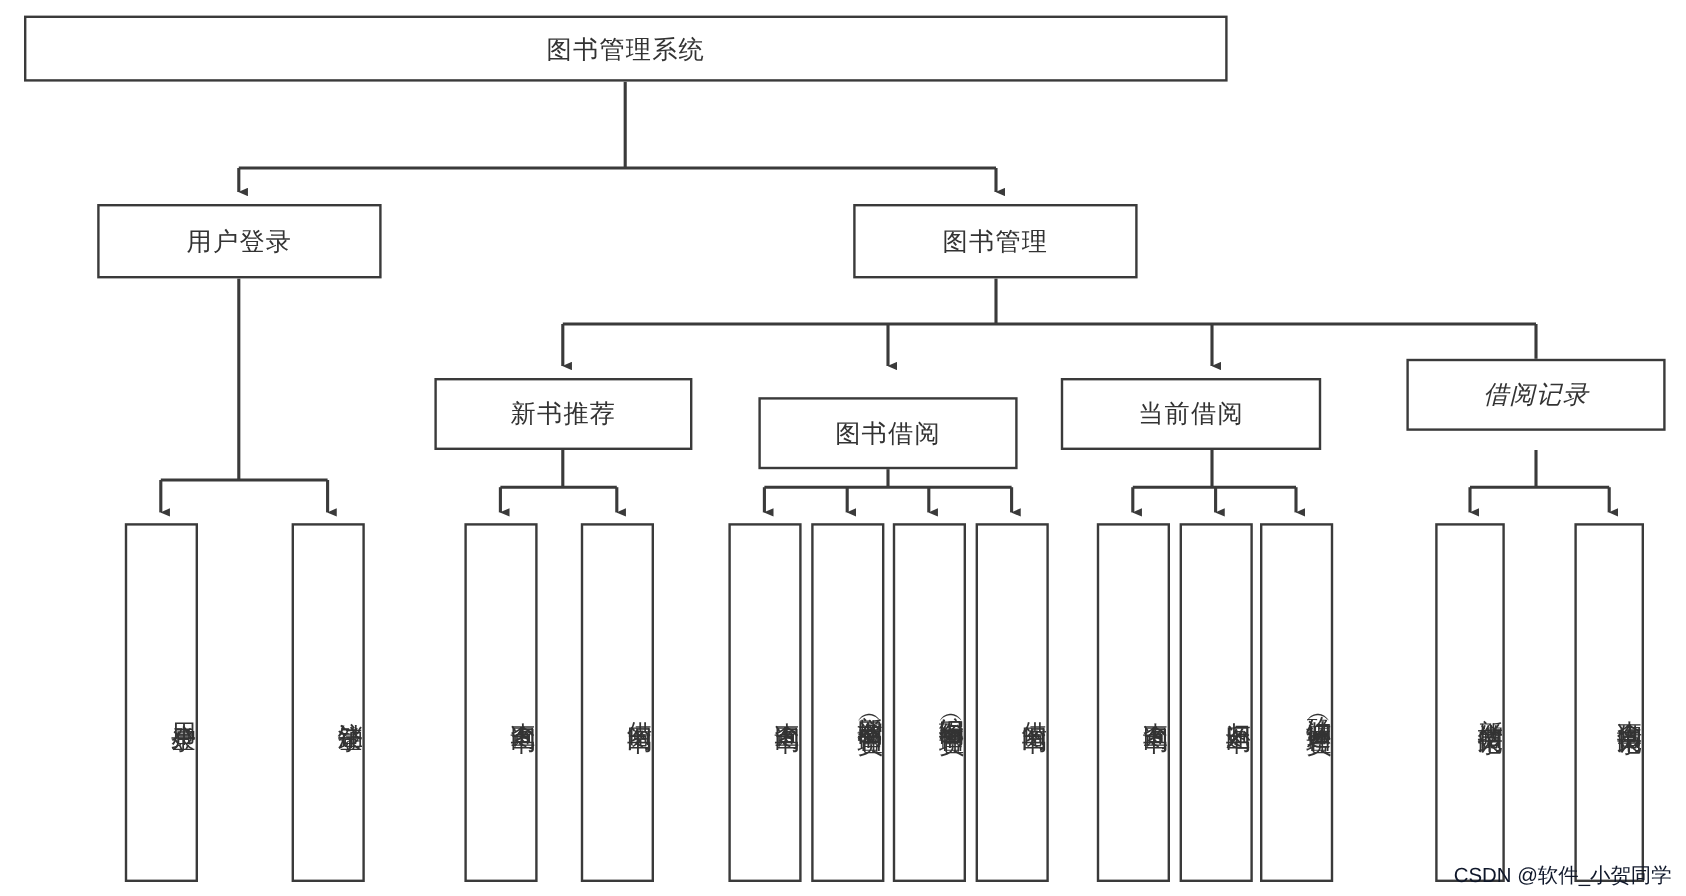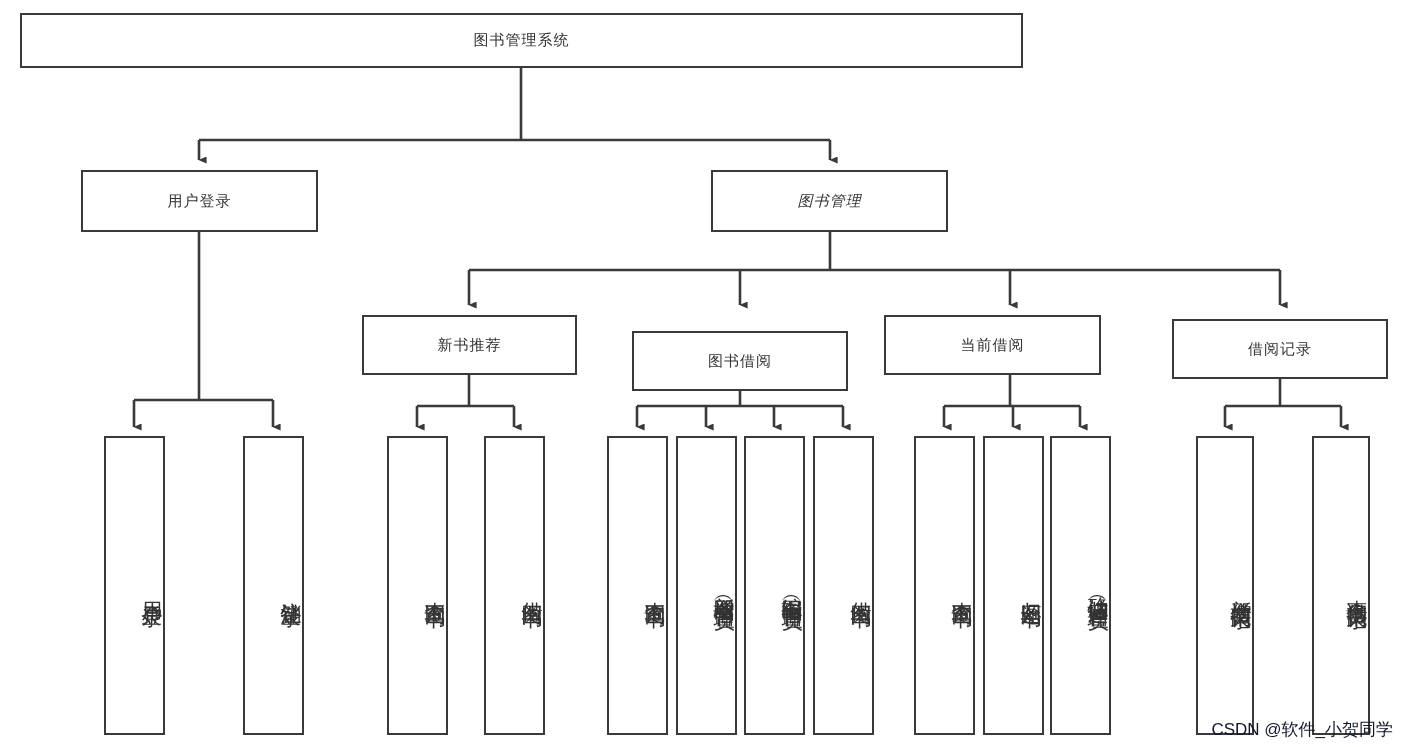--- a/index.html
+++ b/index.html
@@ -30,21 +30,21 @@
     position: absolute;
     box-sizing: border-box;
     border: 2px solid #3a3a3a;
     background: #ffffff;
     display: flex;
     align-items: center;
     justify-content: center;
     color: #333333;
   }
   .node-h {
-    font-size: 15px;
+    font-size: 21px;
     letter-spacing: 1px;
     white-space: nowrap;
     text-align: right;
   }
   .node-v {
     writing-mode: vertical-rl;
     text-orientation: upright;
     font-size: 21px;
     letter-spacing: 2px;
     line-height: 1;
@@ -119,34 +119,34 @@
     </g>
   </svg>
 
   <div class="node-box node-h" style="left:20px; top:13px; width:1003px; height:55px;">
     <span>图书管理系统</span>
   </div>
 
   <div class="node-box node-h" style="left:81px; top:170px; width:237px; height:62px;">
     <span>用户登录</span>
   </div>
-  <div class="node-box node-h" style="left:711px; top:170px; width:237px; height:62px;font-style:italic;">
+  <div class="node-box node-h" style="left:711px; top:170px; width:237px; height:62px;">
     <span>图书管理</span>
   </div>
 
   <div class="node-box node-h" style="left:362px; top:315px; width:215px; height:60px;font-family:Liberation Mono, monospace;">
     <span>新书推荐</span>
   </div>
   <div class="node-box node-h" style="left:632px; top:315px; width:216px; height:60px;margin-top:16px;">
     <span>图书借阅</span>
   </div>
   <div class="node-box node-h" style="left:884px; top:315px; width:217px; height:60px;">
     <span>当前借阅</span>
   </div>
-  <div class="node-box node-h" style="left:1172px; top:319px; width:216px; height:60px;">
+  <div class="node-box node-h" style="left:1172px; top:299px; width:216px; height:60px;font-style:italic;">
     <span>借阅记录</span>
   </div>
 
   <div class="node-box node-v" style="left:104px; top:436px; width:61px; height:299px;">
     <span>用户登录</span>
   </div>
   <div class="node-box node-v" style="left:243px; top:436px; width:61px; height:299px;">
     <span>注销登录</span>
   </div>
   <div class="node-box node-v" style="left:387px; top:436px; width:61px; height:299px;">

